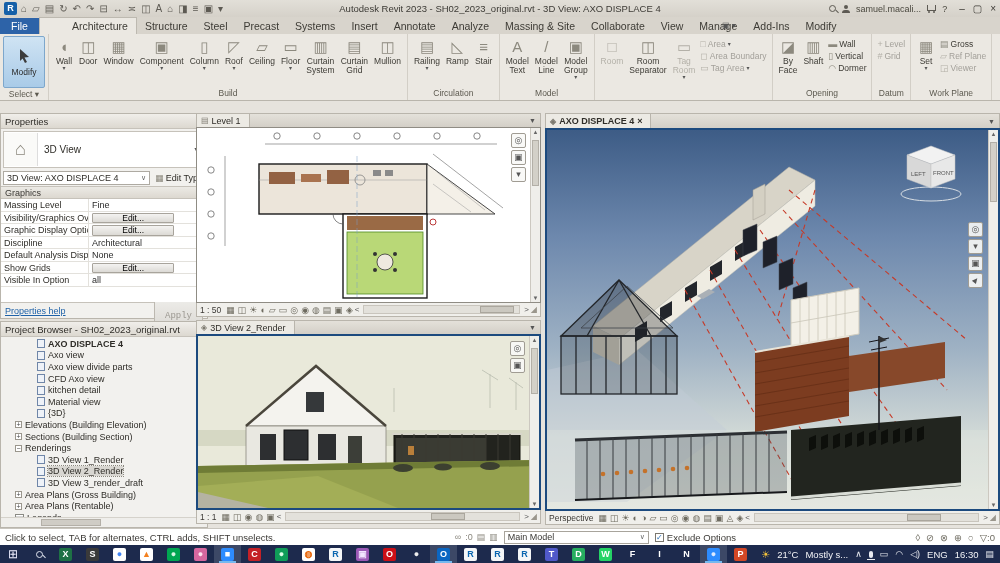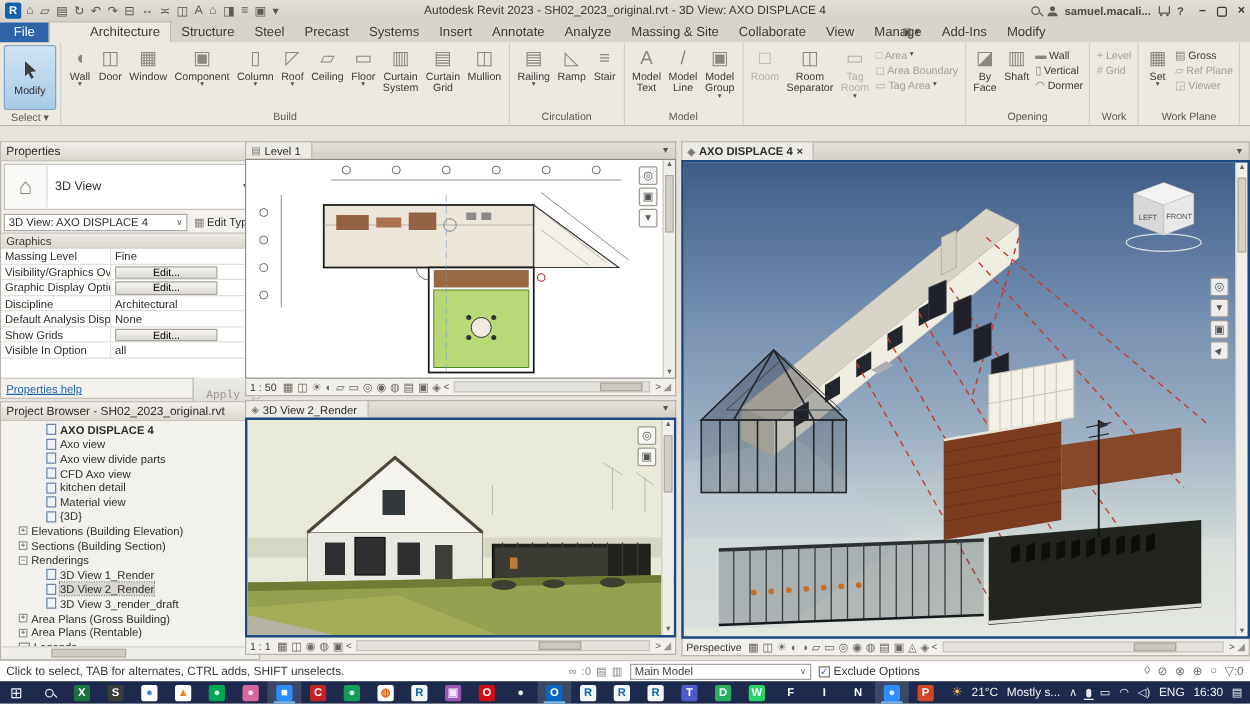--- a/index.html
+++ b/index.html
@@ -6,21 +6,21 @@
   html,body { width:1000px; height:563px; overflow:hidden; }
   body { font-family:"Liberation Sans", sans-serif; font-size:10px; color:#2b2b2b; background:#e6e3dd; }
   .app { position:relative; width:1000px; height:563px; }
 
   
   .titlebar { position:absolute; top:0; left:0; right:0; height:17px; background:linear-gradient(#e2dfd8,#d5d1c9); display:flex; align-items:center; padding:0 4px; }
   .rlogo { width:13px; height:13px; background:#1560a8; color:#fff; font-size:9px; font-weight:bold; text-align:center; line-height:13px; border-radius:2px; margin-right:4px; }
   .qat { display:flex; align-items:center; gap:5px; color:#5d5a53; font-size:10px; }
   .qat span { cursor:default; }
   .tb-title { position:absolute; left:0; right:0; text-align:center; font-size:9.5px; color:#3c3a35; pointer-events:none; }
-  .tb-right { margin-left:auto; display:flex; align-items:center; gap:6px; font-size:9px; color:#4a483f;font-weight:bold; }
+  .tb-right { margin-left:auto; display:flex; align-items:center; gap:6px; font-size:9px; color:#4a483f; }
   .mag { width:7px; height:7px; border:1.4px solid #5d5a53; border-radius:50%; position:relative; }
   .mag::after { content:""; position:absolute; width:4px; height:1.4px; background:#5d5a53; transform:rotate(45deg); right:-4px; bottom:-1px; }
   .person { width:8px; height:8px; position:relative; }
   .person::before { content:""; position:absolute; width:4px; height:4px; border-radius:50%; background:#5d5a53; left:2px; top:0; }
   .person::after { content:""; position:absolute; width:8px; height:3px; border-radius:3px 3px 0 0; background:#5d5a53; bottom:0; }
   .cart { width:9px; height:6px; border:1.2px solid #5d5a53; border-top:none; position:relative; margin-top:-2px;}
   .cart::after { content:""; position:absolute; width:2px; height:2px; border-radius:50%; background:#5d5a53; left:0; bottom:-3px; box-shadow:5px 0 0 #5d5a53; }
   .winbtns { display:flex; gap:8px; margin-left:6px; font-size:10px; color:#3c3a35; }
 
   
@@ -447,21 +447,21 @@
 
             </div>
 
             <div class="rsml dis">
               <span class="rics">#</span>
               <span>Grid</span>
 
             </div>
           </div>
       </div>
-      <div class="plab">Work</div>
+      <div class="plab">Datum</div>
     </div>
 
     <div class="panel">
       <div class="pbody">
         <div style="display:flex">
 
             <div class="rbig">
               <span class="ric">▦</span>
               <span class="rl1">Set</span>
 

